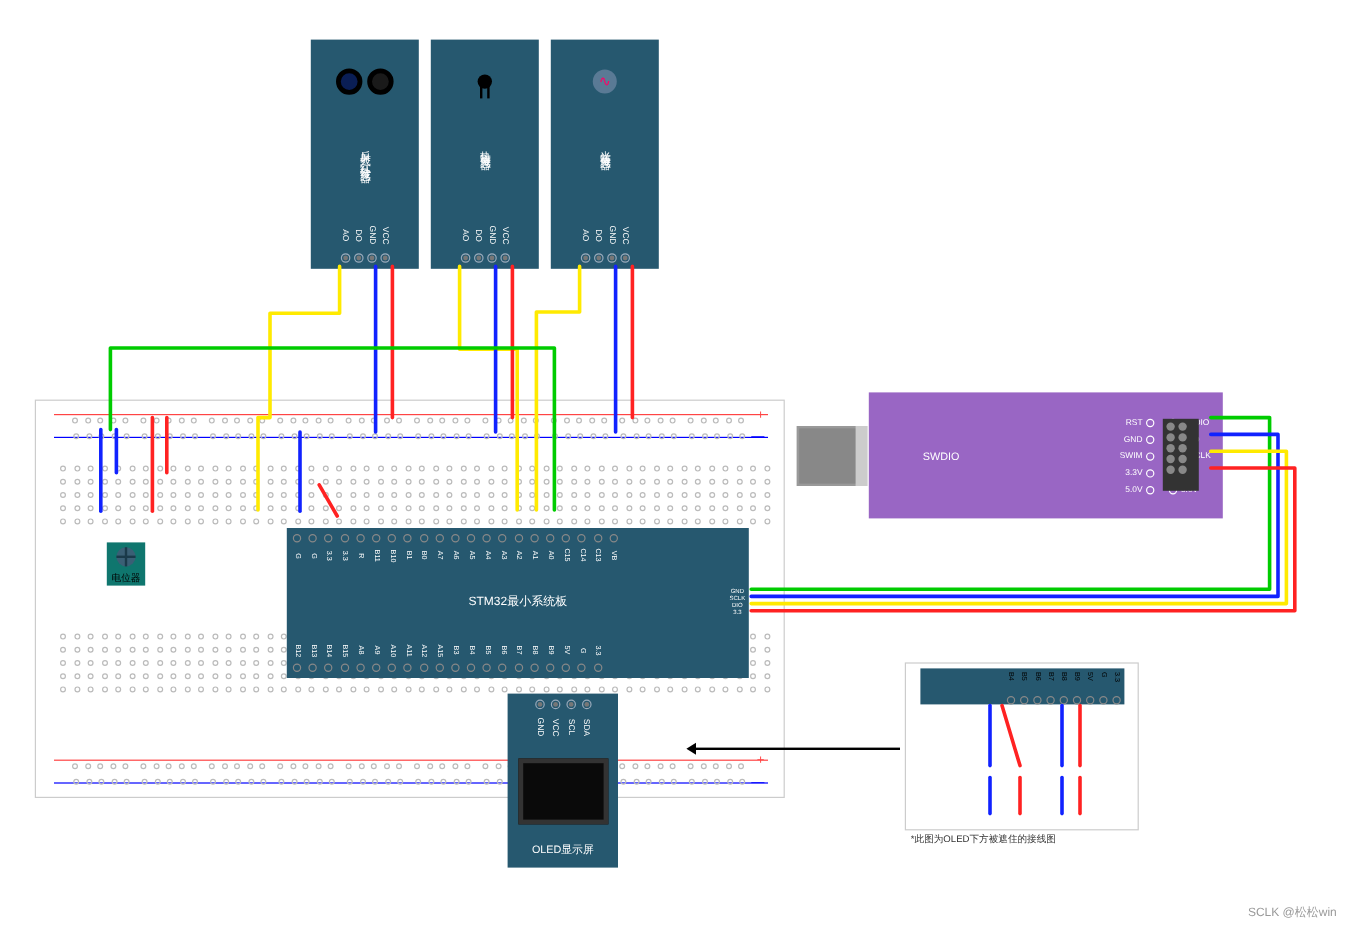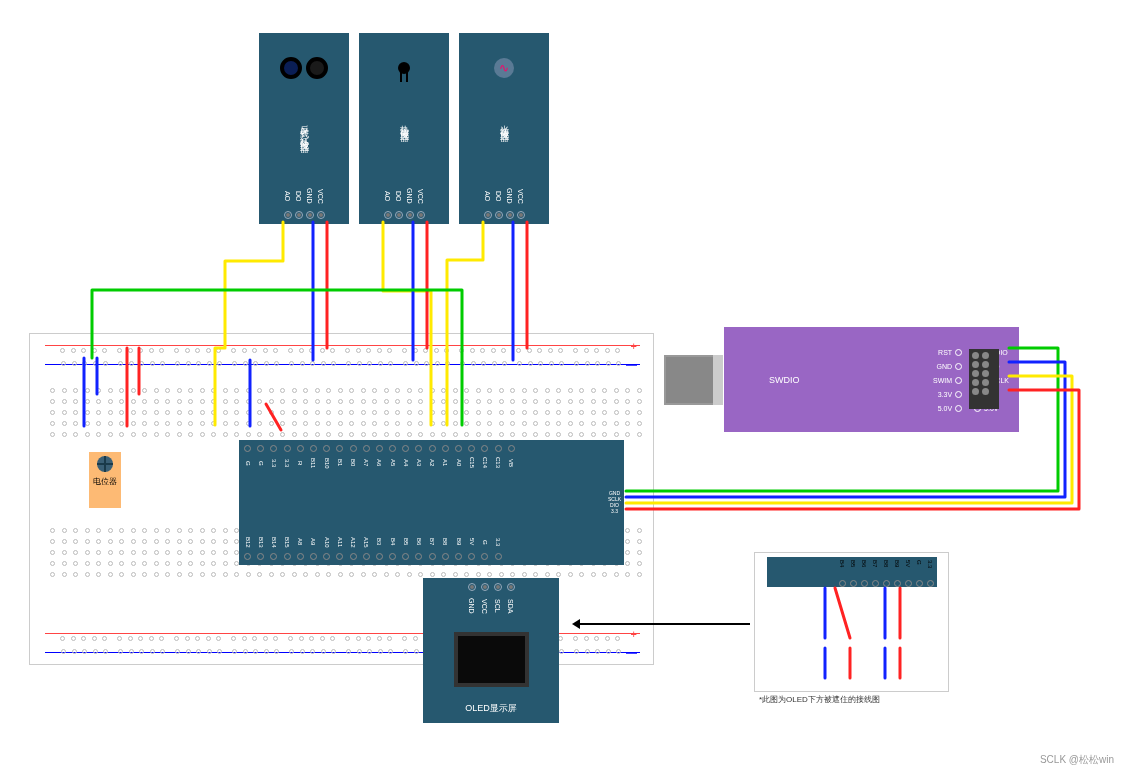--- a/index.html
+++ b/index.html
@@ -33,25 +33,25 @@
 .bb-cols{display:flex;padding:12px 20px;gap:6.5px;position:absolute;width:100%}
 .bb-col{display:flex;flex-direction:column;gap:6px}
 .mcu{position:absolute;left:239px;top:440px;width:385px;height:125px;z-index:5}
 .mcu-pins-row{display:flex;gap:6.2px;padding:0 5px;position:absolute;width:100%}
 .mcu-pins-top{top:5px}.mcu-pins-bot{bottom:5px}
 .mcu-pin{display:flex;flex-direction:column;align-items:center;gap:2px;font-size:6px}
 .mcu-pin-h{width:7px;height:7px;border:1px solid #888;border-radius:50%}
 .mcu-lbl{writing-mode:vertical-rl;font-size:6px;height:18px}
 .mcu-title{position:absolute;top:54px;width:100%;text-align:center;font-size:10px}
 .swd{position:absolute;right:3px;top:50px;font-size:5px;line-height:6px}
-.oled{position:absolute;left:423px;top:578px;width:136px;height:145px;z-index:5}
+.oled{position:absolute;left:423px;top:578px;width:92px;height:145px;z-index:5}
 .oled-pins{display:flex;justify-content:center;gap:5px;padding-top:5px}
 .oled-screen{width:75px;height:55px;background:#0a0a0a;border:4px solid #333;margin:15px auto}
 .oled-lbl{text-align:center;font-size:9px}
-.pot{position:absolute;left:89px;top:452px;width:32px;height:56px;background:#fdba74;z-index:5}
+.pot{position:absolute;left:89px;top:452px;width:32px;height:36px;background:#0f766e;z-index:5}
 .pot-knob{width:16px;height:16px;border-radius:50%;background:#3a5f75;margin:4px auto;position:relative}
 .pot-knob::before,.pot-knob::after{content:'';position:absolute;background:#1a3a4a}
 .pot-knob::before{width:100%;height:2px;top:7px}.pot-knob::after{width:2px;height:100%;left:7px}
 .pot-lbl{font-size:8px;text-align:center}
 .stlink{position:absolute;left:664px;top:327px;width:355px;height:105px}
 .usb{width:55px;height:50px;background:#888;position:absolute;left:0;top:28px;border:2px solid #999}
 .usb::before{content:'';position:absolute;width:10px;height:50px;background:#ccc;left:47px;top:-2px}
 .stlink-body{width:295px;height:105px;background:#9966c4;position:absolute;left:60px;color:#fff}
 .stlink-lbl{position:absolute;left:45px;top:48px;font-size:9px}
 .stlink-pins{position:absolute;right:10px;top:20px;display:flex;gap:12px;font-size:7px}
@@ -1328,20 +1328,21 @@
       </div>
       <div class="mcu-pin">
         <div class="mcu-pin-h"></div>
         <span class="mcu-lbl">C13</span>
       </div>
       <div class="mcu-pin">
         <div class="mcu-pin-h"></div>
         <span class="mcu-lbl">VB</span>
       </div>
     </div>
+  <div class="mcu-title">STM32最小系统板</div>
   <div class="swd">
       <div>GND</div>
       <div>SCLK</div>
       <div>DIO</div>
       <div>3.3</div>
     </div>
   <div class="mcu-pins-row mcu-pins-bot" id="mcub">
       <div class="mcu-pin">
         <span class="mcu-lbl">B12</span>
         <div class="mcu-pin-h"></div>

